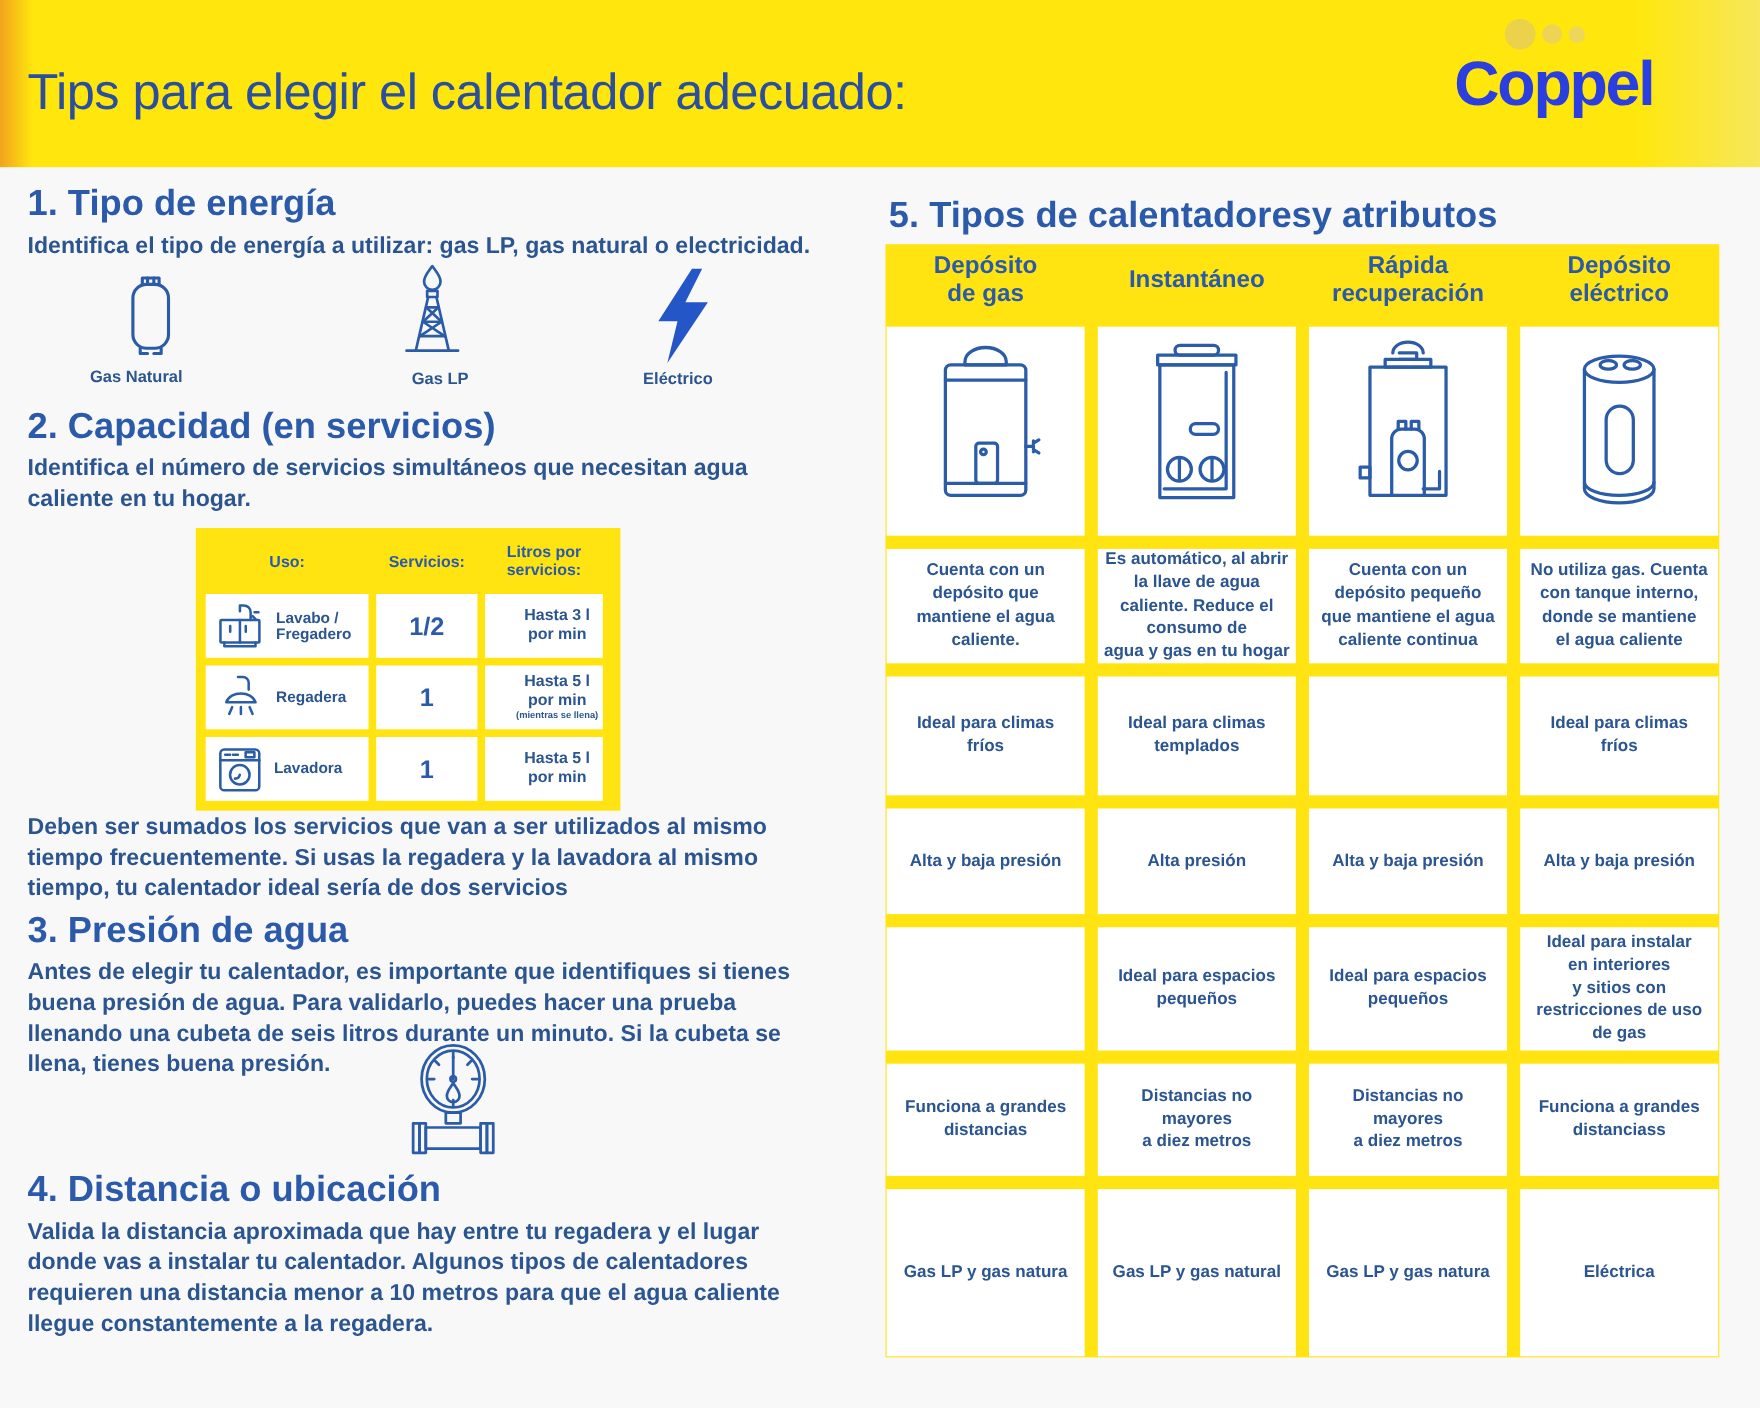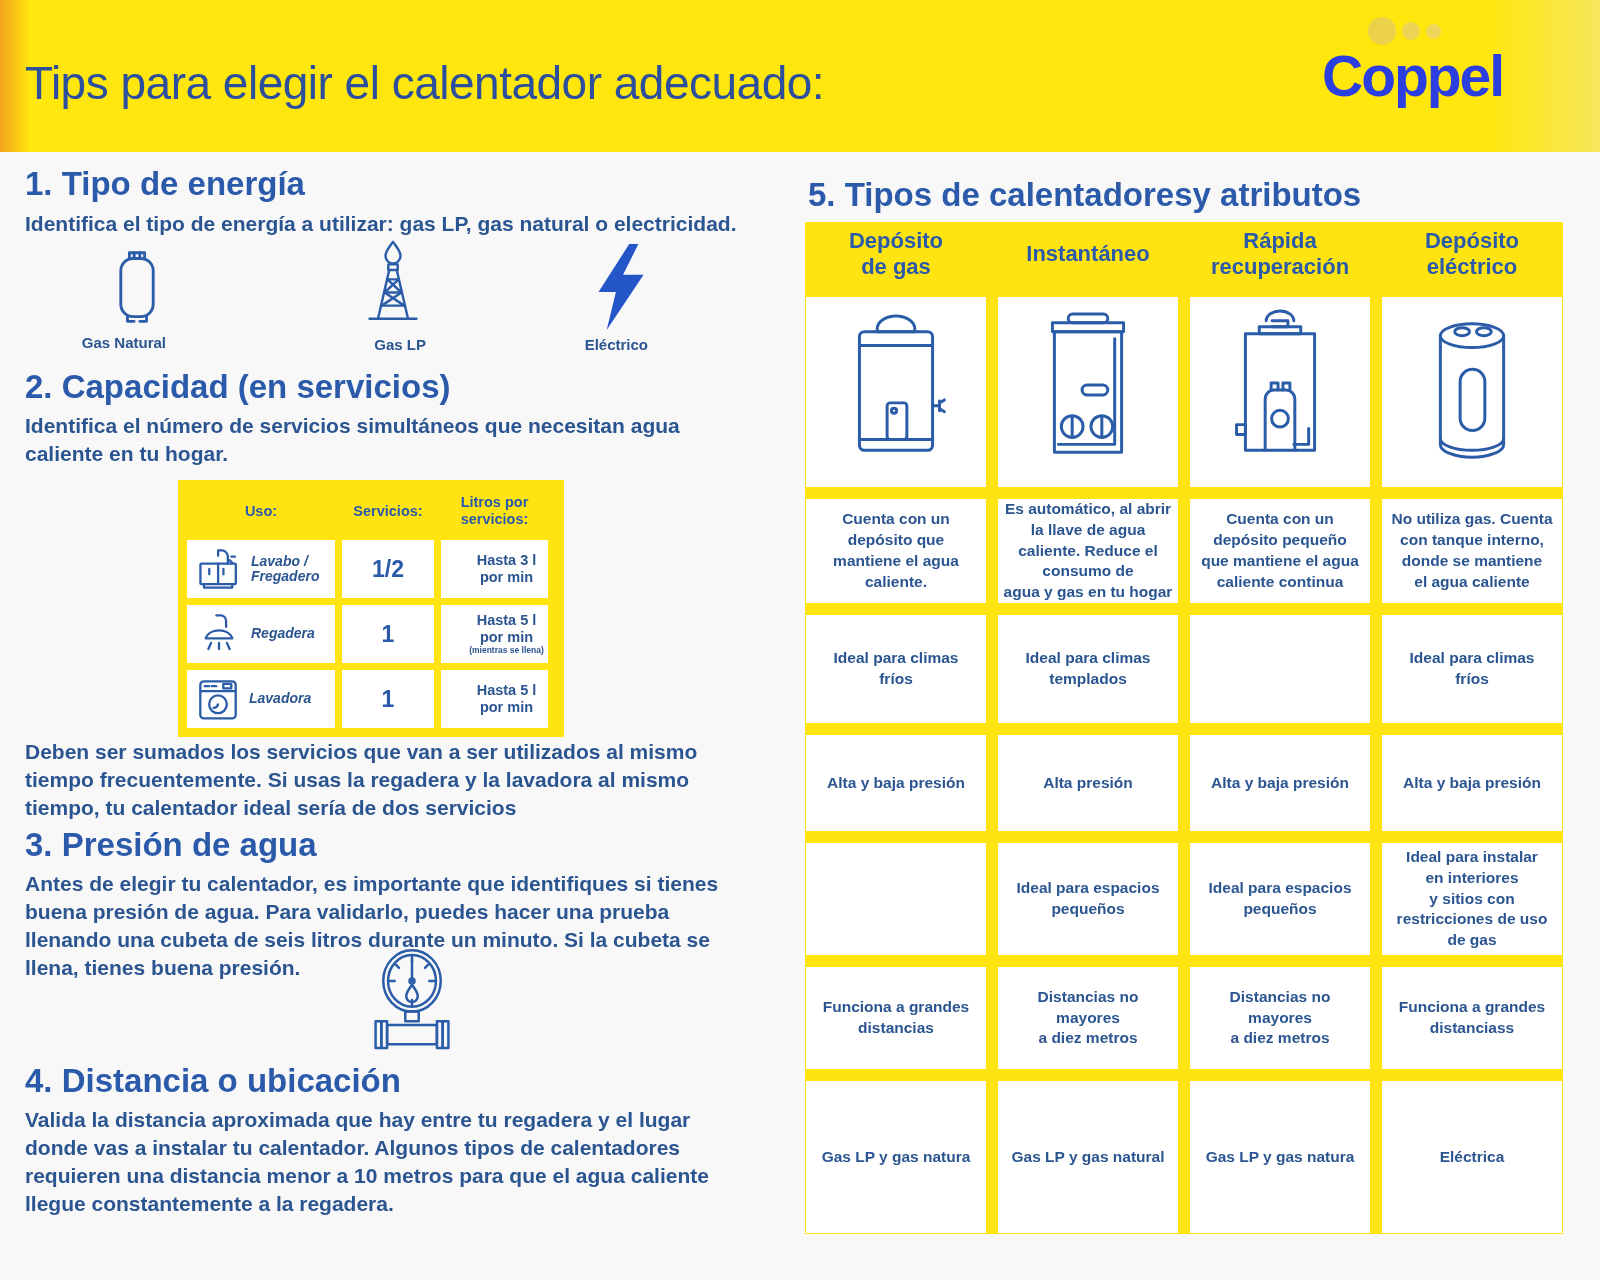--- a/index.html
+++ b/index.html
@@ -28,21 +28,21 @@
   .icon-stroke{stroke:#2B5CA8;fill:none;stroke-linecap:round;stroke-linejoin:round;}
 
   
   .cap-table{position:absolute;left:178px;top:480px;width:386px;background:#FFE412;
     padding:9px;box-sizing:border-box;display:grid;grid-template-columns:148px 92px 107px;
     grid-template-rows:44px 58px 58px 58px;gap:7px;}
   .cap-head{display:flex;align-items:center;justify-content:center;text-align:center;
     color:#2A5AA9;font-size:14.5px;font-weight:800;white-space:pre-line;line-height:1.15;}
   .cap-cell{background:#fff;display:flex;align-items:center;justify-content:center;
     color:#2B5590;font-weight:700;}
-  .cap-use{justify-content:flex-start;padding-left:9px;gap:9px;font-size:14px;line-height:1.1;white-space:pre-line;font-style:italic;}
+  .cap-use{justify-content:flex-start;padding-left:9px;gap:9px;font-size:14px;line-height:1.1;white-space:pre-line;}
   .cap-num{font-size:23px;color:#2A5AA9;}
   .cap-lit{flex-direction:column;font-size:14.5px;line-height:1.15;white-space:pre-line;text-align:center;padding-left:24px;}
   .cap-lit .tiny{font-size:8.5px;font-weight:700;color:#2B5590;margin-top:1px;}
 
   
   .gauge-wrap{position:absolute;left:366px;top:948px;}
 
   
   .attr-table{position:absolute;left:805px;top:222px;width:758px;height:1012px;background:#FFE412;
     padding:1px;box-sizing:border-box;display:grid;grid-template-columns:repeat(4,1fr);

